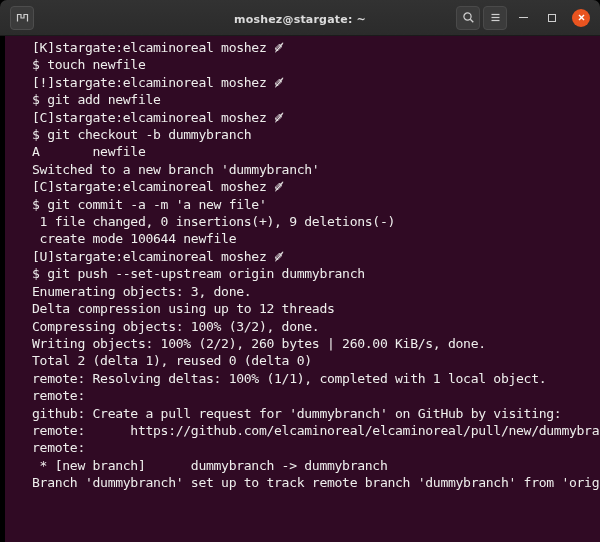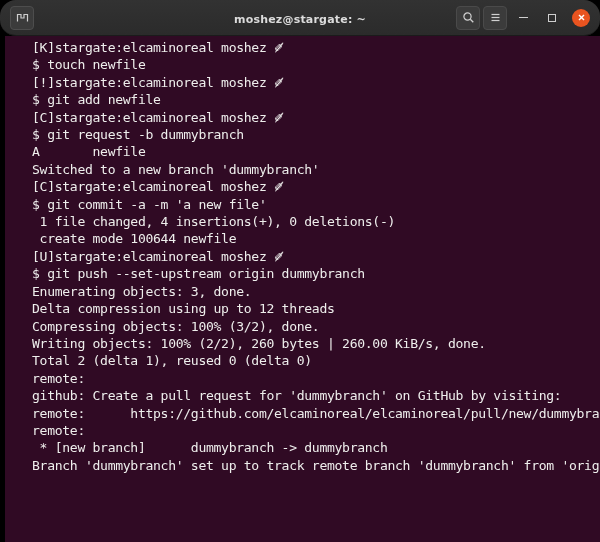--- a/index.html
+++ b/index.html
@@ -32,21 +32,20 @@
     flex: 0 0 36px;
     background: #2c2c2c;
     background: linear-gradient(to bottom, #323232 0%, #2b2b2b 100%);
     border-top-left-radius: 7px;
     border-top-right-radius: 7px;
     display: flex;
     align-items: center;
     box-sizing: border-box;
     padding: 0 8px 0 8px;
     border-bottom: 1px solid #1b1b1b;
-    border-radius: 16px;
   }
   .titlebar-left {
     display: flex;
     align-items: center;
     flex: 0 0 auto;
   }
   .titlebar-center {
     position: absolute;
     left: 0; right: 0;
     text-align: center;
@@ -202,34 +201,35 @@
   </div>
 
   <div class="term-wrap">
 
     <div class="term" id="terminal-output">
         <div class="line">[K]stargate:elcaminoreal moshez <span class="glyph">✐̸</span></div>
         <div class="line">$ touch newfile</div>
         <div class="line">[!]stargate:elcaminoreal moshez <span class="glyph">✐̸</span></div>
         <div class="line">$ git add newfile</div>
         <div class="line">[C]stargate:elcaminoreal moshez <span class="glyph">✐̸</span></div>
-        <div class="line">$ git request -b dummybranch</div>
+        <div class="line">$ git checkout -b dummybranch</div>
         <div class="line">A       newfile</div>
         <div class="line">Switched to a new branch 'dummybranch'</div>
         <div class="line">[C]stargate:elcaminoreal moshez <span class="glyph">✐̸</span></div>
         <div class="line">$ git commit -a -m 'a new file'</div>
-        <div class="line"> 1 file changed, 4 insertions(+), 0 deletions(-)</div>
+        <div class="line"> 1 file changed, 0 insertions(+), 9 deletions(-)</div>
         <div class="line"> create mode 100644 newfile</div>
         <div class="line">[U]stargate:elcaminoreal moshez <span class="glyph">✐̸</span></div>
         <div class="line">$ git push --set-upstream origin dummybranch</div>
         <div class="line">Enumerating objects: 3, done.</div>
         <div class="line">Delta compression using up to 12 threads</div>
         <div class="line">Compressing objects: 100% (3/2), done.</div>
         <div class="line">Writing objects: 100% (2/2), 260 bytes | 260.00 KiB/s, done.</div>
         <div class="line">Total 2 (delta 1), reused 0 (delta 0)</div>
+        <div class="line">remote: Resolving deltas: 100% (1/1), completed with 1 local object.</div>
         <div class="line">remote: </div>
         <div class="line">github: Create a pull request for 'dummybranch' on GitHub by visiting:</div>
         <div class="line">remote:      https://github.com/elcaminoreal/elcaminoreal/pull/new/dummybranch</div>
         <div class="line">remote: </div>
         <div class="line"> * [new branch]      dummybranch -&gt; dummybranch</div>
         <div class="line">Branch 'dummybranch' set up to track remote branch 'dummybranch' from 'origin'.</div>
       </div>
 
   </div>
 

